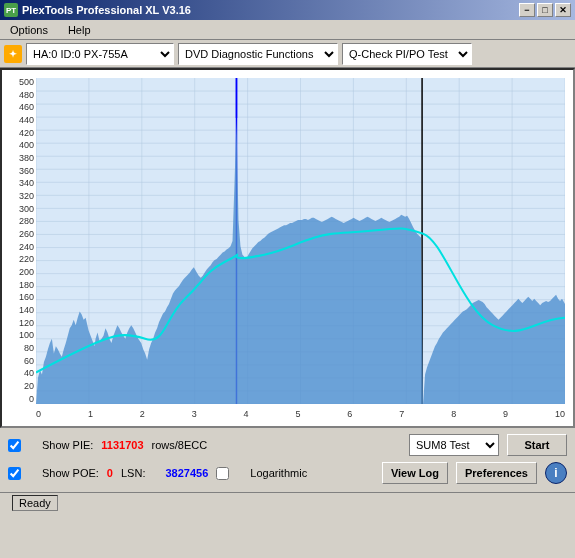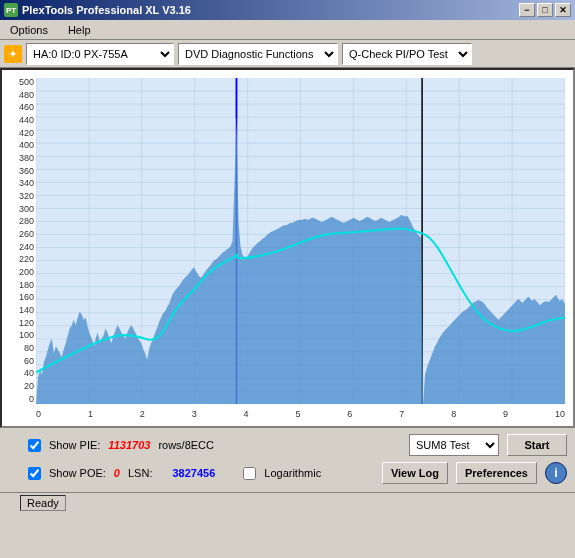--- a/index.html
+++ b/index.html
@@ -111,23 +111,23 @@
       background: #d4d0c8;
       padding: 4px 8px;
     }
     .row1, .row2 {
       display: flex;
       align-items: center;
       gap: 8px;
       height: 26px;
       margin-bottom: 2px;
     }
-    .checkbox-label { display: flex; align-items: center; gap: 8px; margin-left: 20px; }
+    .checkbox-label { display: flex; align-items: center; gap: 21px; }
     input[type=checkbox] { margin: 0; }
-    .value-red { color: red; font-weight: bold; font-style: italic; }
+    .value-red { color: red; font-weight: bold; }
     .value-blue { color: blue; font-weight: bold; margin-left: 12px; }
     .spacer { flex: 1; }
     .btn {
       height: 22px;
       min-width: 60px;
       background: #d4d0c8;
       border: 1px solid;
       border-color: #ffffff #808080 #808080 #ffffff;
       padding: 0 8px;
       font-size: 11px;
@@ -144,21 +144,21 @@
       font-size: 11px;
       padding: 0 2px;
       width: 90px;
     }
     .status-bar {
       background: #d4d0c8;
       height: 20px;
       border-top: 1px solid #808080;
       display: flex;
       align-items: center;
-      padding: 0 20px;
+      padding: 0 12px;
       font-size: 11px;
     }
     .status-panel {
       border: 1px inset #808080;
       padding: 0 6px;
       height: 16px;
       display: flex; align-items: center;
       background: #d4d0c8;
     }
     .info-btn {

